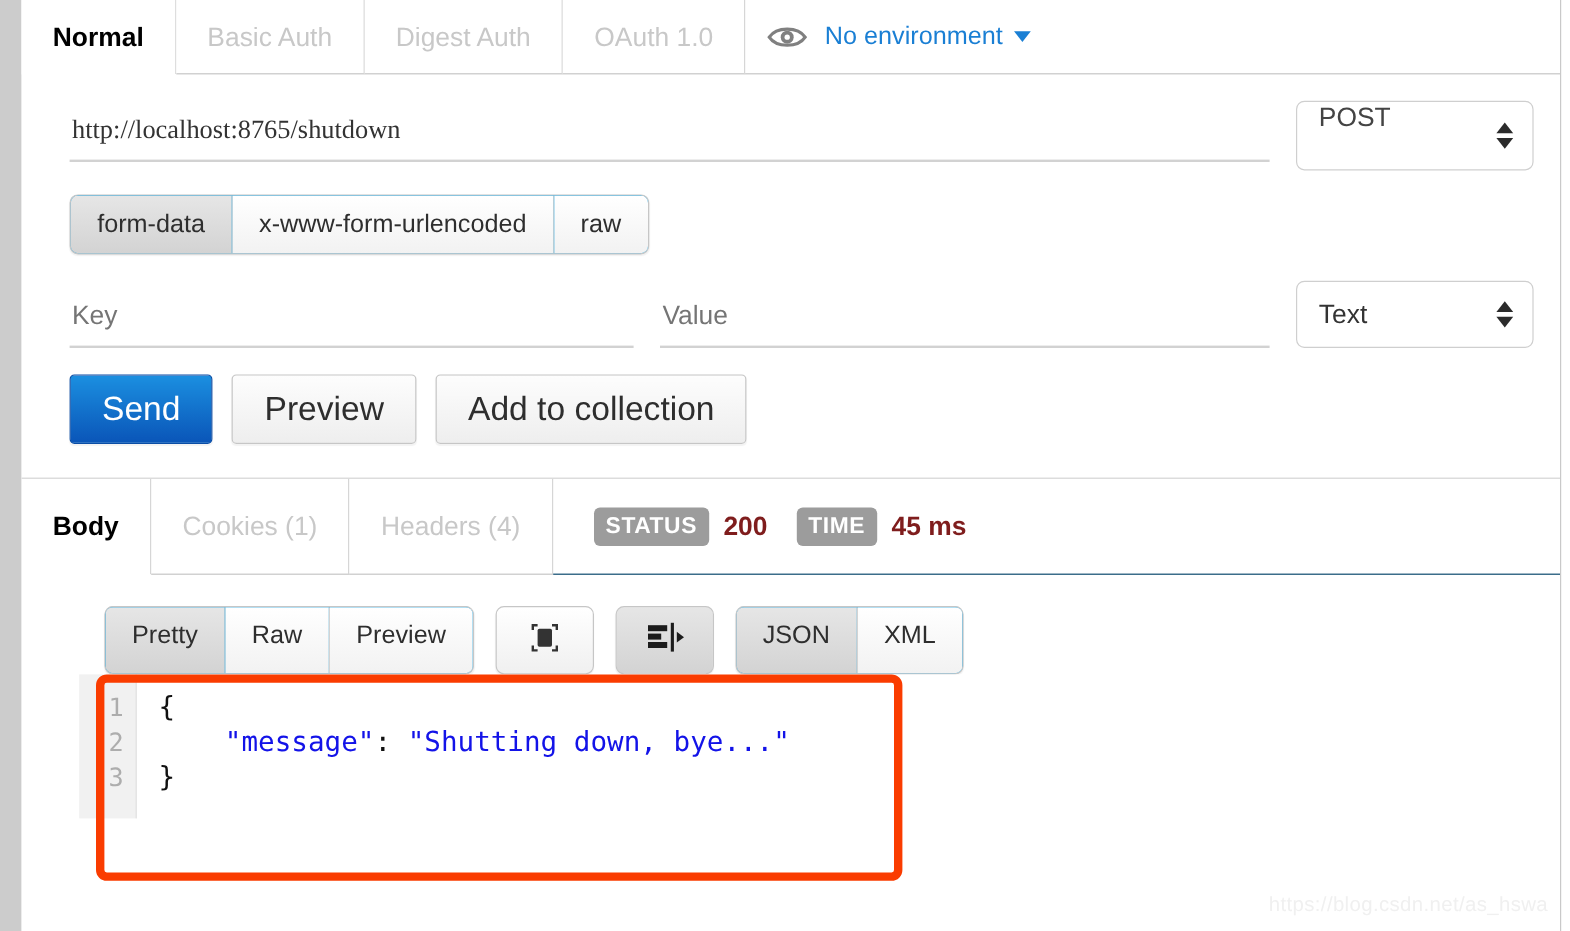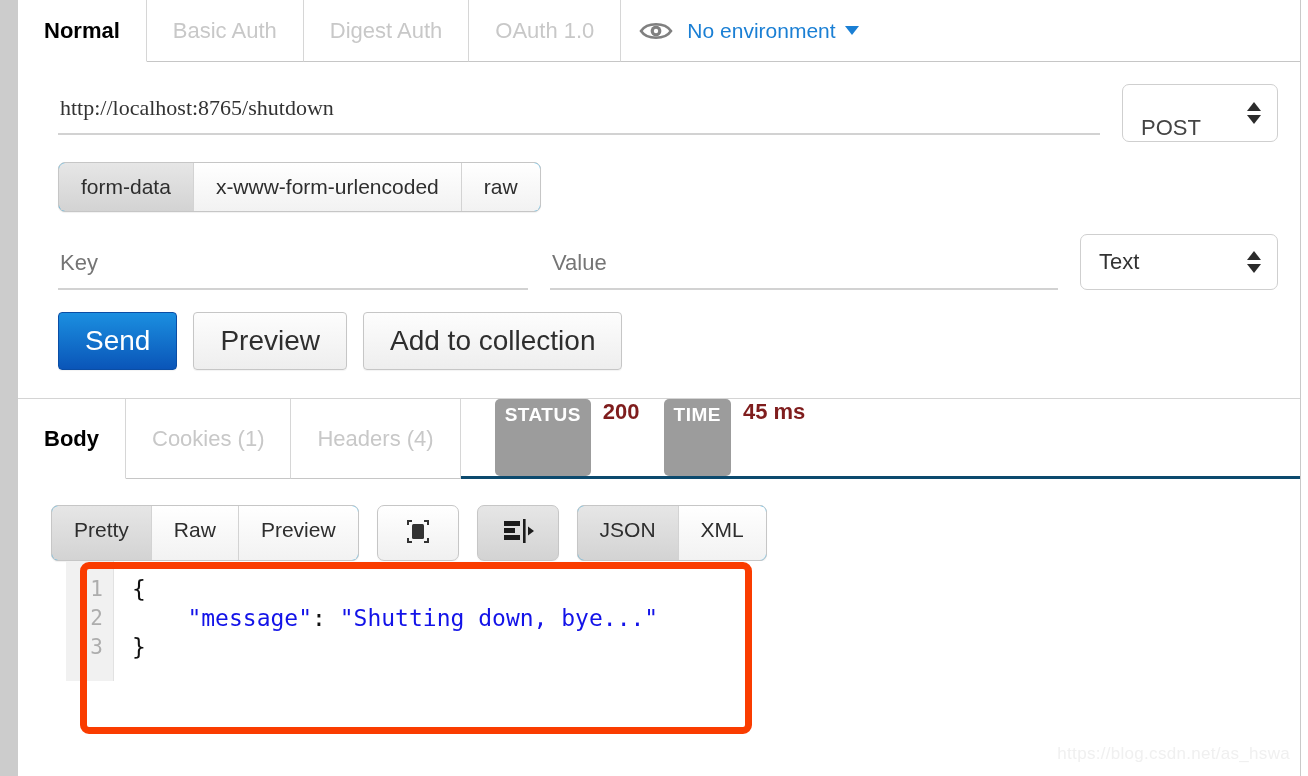--- a/index.html
+++ b/index.html
@@ -99,27 +99,27 @@
     color: #333;
     border: none;
     border-bottom: 2px solid #d2d2d2;
     outline: none;
     padding: 4px 2px 12px 2px;
     font-family: Liberation Serif, serif;
     background: transparent;
   }
   .method-select {
     position: relative;
-    width: 156px;
+    width: 198px;
     height: 58px;
     border: 1px solid #cfcfcf;
     border-radius: 7px;
     background: #fff;
     display: flex;
-    align-items: flex-end;
+    align-items: flex-start;
     padding: 0 18px;
     cursor: pointer;
   }
   .method-select .label { font-size: 22px; color: #444; }
   .stepper {
     position: absolute;
     right: 16px; top: 50%;
     transform: translateY(-50%);
     display: flex;
     flex-direction: column;
@@ -246,23 +246,24 @@
     white-space: nowrap;
   }
   .resp-tab.active {
     color: #000;
     font-weight: bold;
     border-bottom: 1px solid transparent;
   }
   .resp-meta {
     flex: 1;
     display: flex;
+    align-items: center;
     gap: 12px;
     padding-left: 34px;
-    border-bottom: 3px solid #0c4a6e;
+    border-bottom: 1px solid #0c4a6e;
   }
   .badge {
     background: #9c9c9c;
     color: #fff;
     font-weight: bold;
     font-size: 19px;
     padding: 5px 10px;
     border-radius: 5px;
     letter-spacing: 0.5px;
   }
@@ -270,21 +271,21 @@
     font-size: 22px;
     font-weight: bold;
     color: #7f1d1d;
     margin-right: 12px;
   }
 
   
   .fmt-row {
     display: flex;
     gap: 18px;
-    padding: 26px 0 0 33px;
+    padding: 26px 0 0 69px;
   }
   .icon-btn {
     display: inline-flex;
     align-items: center;
     justify-content: center;
     width: 82px;
     padding: 10px 0;
     border: 1px solid #c6c6c6;
     border-radius: 7px;
     background: linear-gradient(#ffffff, #f0f0f0);

